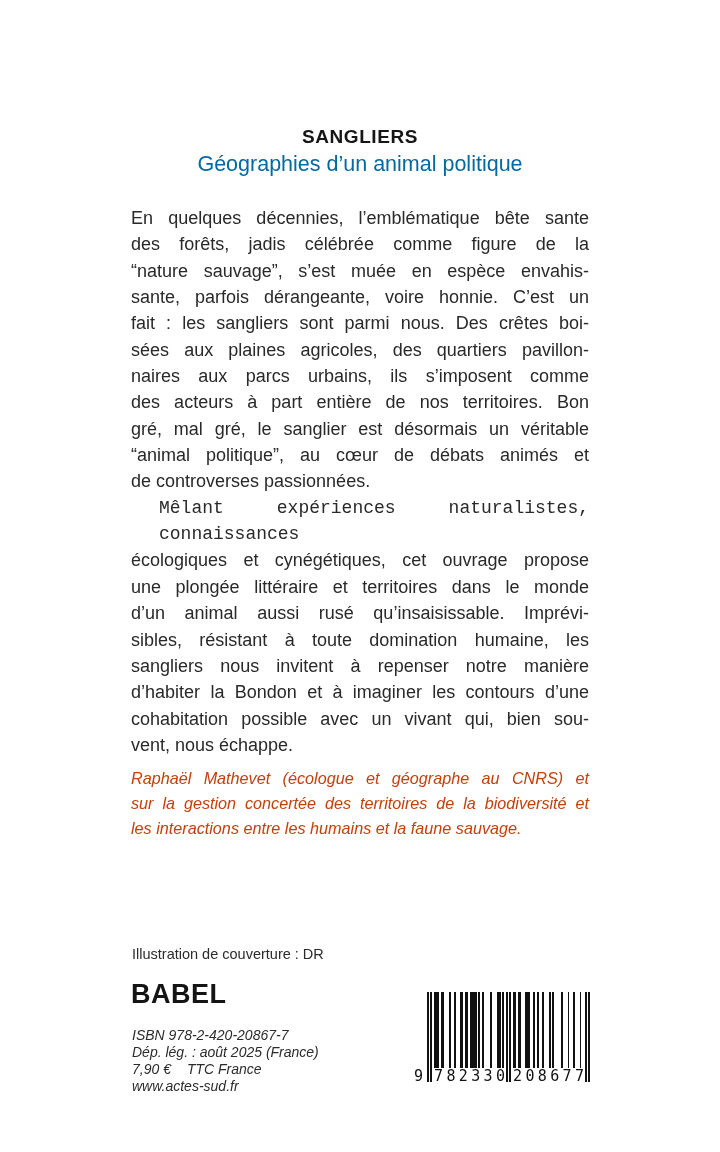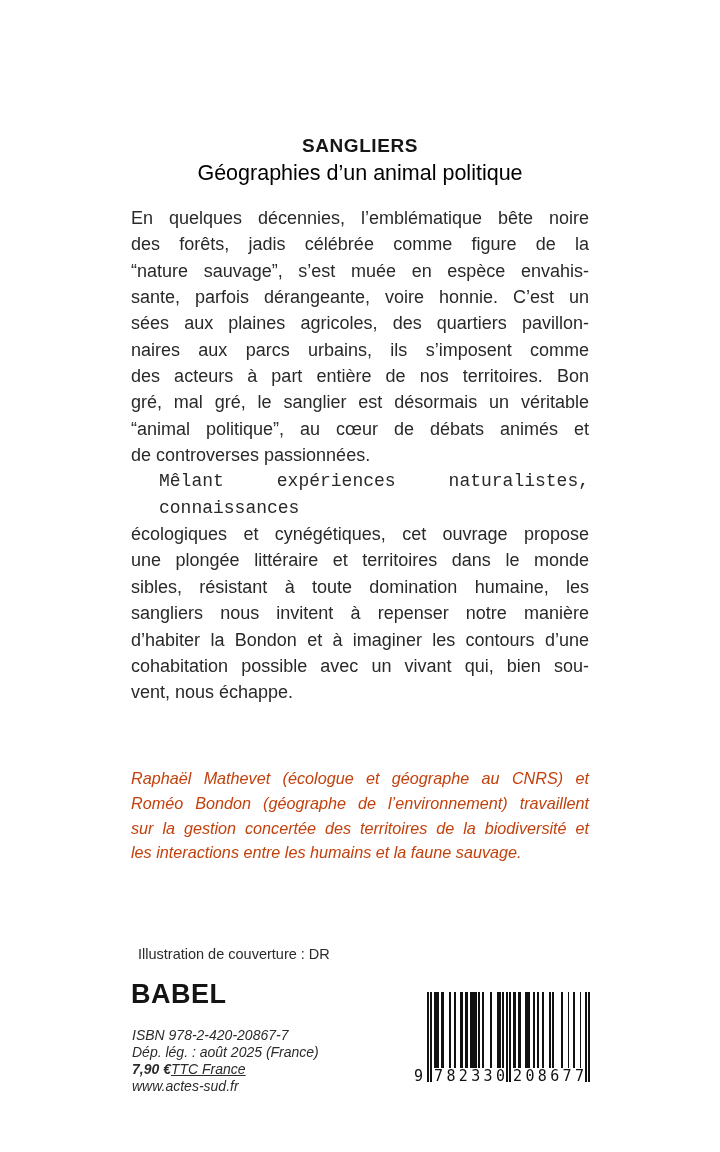--- a/index.html
+++ b/index.html
@@ -6,43 +6,43 @@
   .sheet {
     position:relative;
     width:720px; height:1152px;
     background:#ffffff;
     font-family:"Liberation Sans", sans-serif;
     color:#262626;
     overflow:hidden;
   }
 
   
-  .title-block { position:absolute; top:134px; left:131px; width:458px; text-align:center; }
+  .title-block { position:absolute; top:125px; left:131px; width:458px; text-align:center; }
   .book-title  { font-size:19px; font-weight:bold; letter-spacing:0.6px; color:#161616; line-height:23px; }
-  .book-subtitle { font-size:21.5px; color:#000000; line-height:28px; margin-top:2px; }
+  .book-subtitle { font-size:21.5px; color:#0369a1; line-height:28px; margin-top:2px; }
 
   
   .synopsis { position:absolute; top:205px; left:131px; width:458px;
               font-size:18px; line-height:26.35px; color:#292929; }
   .line { text-align:justify; text-align-last:justify; white-space:normal; }
   .line.last { text-align-last:left; }
   .line.indent { padding-left:28px;font-family:Liberation Mono, monospace; }
 
   
   .author-note { position:absolute; top:766px; left:131px; width:458px;
                  font-style:italic; font-size:16.2px; line-height:24.8px; color:#c2410c; }
 
   
-  .illu { position:absolute; top:946px; left:132px; font-size:14.5px; color:#2b2b2b;margin-left:6px; }
+  .illu { position:absolute; top:946px; left:132px; font-size:14.5px; color:#2b2b2b; }
   .imprint { position:absolute; top:979px; left:131px; font-size:27px; font-weight:bold;
              letter-spacing:0.5px; color:#141414; }
   .colophon { position:absolute; top:1027px; left:132px; font-style:italic;
               font-size:14px; line-height:16.9px; color:#2b2b2b; }
-  .colophon .b { font-weight:bold; }
-  .colophon .sp { margin-left:0;text-decoration:underline; }
+  .colophon .b { font-weight:normal; }
+  .colophon .sp { margin-left:16px; }
 
   
   .barcode-wrap { position:absolute; left:427px; top:992px; width:163px; height:96px; }
   .barcode-wrap svg { display:block; }
   .bc-digit { position:absolute; font-family:"DejaVu Sans Mono", monospace;
               font-size:15px; line-height:17px; color:#111; height:17px; }
   .bc-d9 { left:-19px; top:76px; width:15px; text-align:right; background:#fff; }
   .bc-g1 { left:7px;  top:76px; width:71px; background:#fff; display:flex; justify-content:space-between; }
   .bc-g2 { left:86px; top:76px; width:71px; background:#fff; display:flex; justify-content:space-between; }
 </style>
@@ -50,43 +50,44 @@
 <body>
 
 <div class="sheet">
 
   <div class="title-block">
     <div class="book-title">SANGLIERS</div>
     <div class="book-subtitle">Géographies d’un animal politique</div>
   </div>
 
   <div class="synopsis">
-      <div class="line">En quelques décennies, l’emblématique bête noire</div>
+      <div class="line">En quelques décennies, l’emblématique bête sante</div>
       <div class="line">des forêts, jadis célébrée comme figure de la</div>
       <div class="line">“nature sauvage”, s’est muée en espèce envahis-</div>
       <div class="line">sante, parfois dérangeante, voire honnie. C’est un</div>
+      <div class="line">fait : les sangliers sont parmi nous. Des crêtes boi-</div>
       <div class="line">sées aux plaines agricoles, des quartiers pavillon-</div>
       <div class="line">naires aux parcs urbains, ils s’imposent comme</div>
       <div class="line">des acteurs à part entière de nos territoires. Bon</div>
       <div class="line">gré, mal gré, le sanglier est désormais un véritable</div>
       <div class="line">“animal politique”, au cœur de débats animés et</div>
       <div class="line last">de controverses passionnées.</div>
       <div class="line indent">Mêlant expériences naturalistes, connaissances</div>
       <div class="line">écologiques et cynégétiques, cet ouvrage propose</div>
       <div class="line">une plongée littéraire et territoires dans le monde</div>
+      <div class="line">d’un animal aussi rusé qu’insaisissable. Imprévi-</div>
       <div class="line">sibles, résistant à toute domination humaine, les</div>
       <div class="line">sangliers nous invitent à repenser notre manière</div>
       <div class="line">d’habiter la Bondon et à imaginer les contours d’une</div>
       <div class="line">cohabitation possible avec un vivant qui, bien sou-</div>
       <div class="line last">vent, nous échappe.</div>
     </div>
 
   <div class="author-note">
       <div class="line">Raphaël Mathevet (écologue et géographe au CNRS) et</div>
-      <div class="line">Roméo Bondon (géographe de l’environnement) travaillent</div>
       <div class="line">sur la gestion concertée des territoires de la biodiversité et</div>
       <div class="line last">les interactions entre les humains et la faune sauvage.</div>
     </div>
 
   <div class="illu">Illustration de couverture : DR</div>
 
   <div class="imprint">BABEL</div>
 
   <div class="colophon">
     <div>ISBN 978-2-420-20867-7</div>

